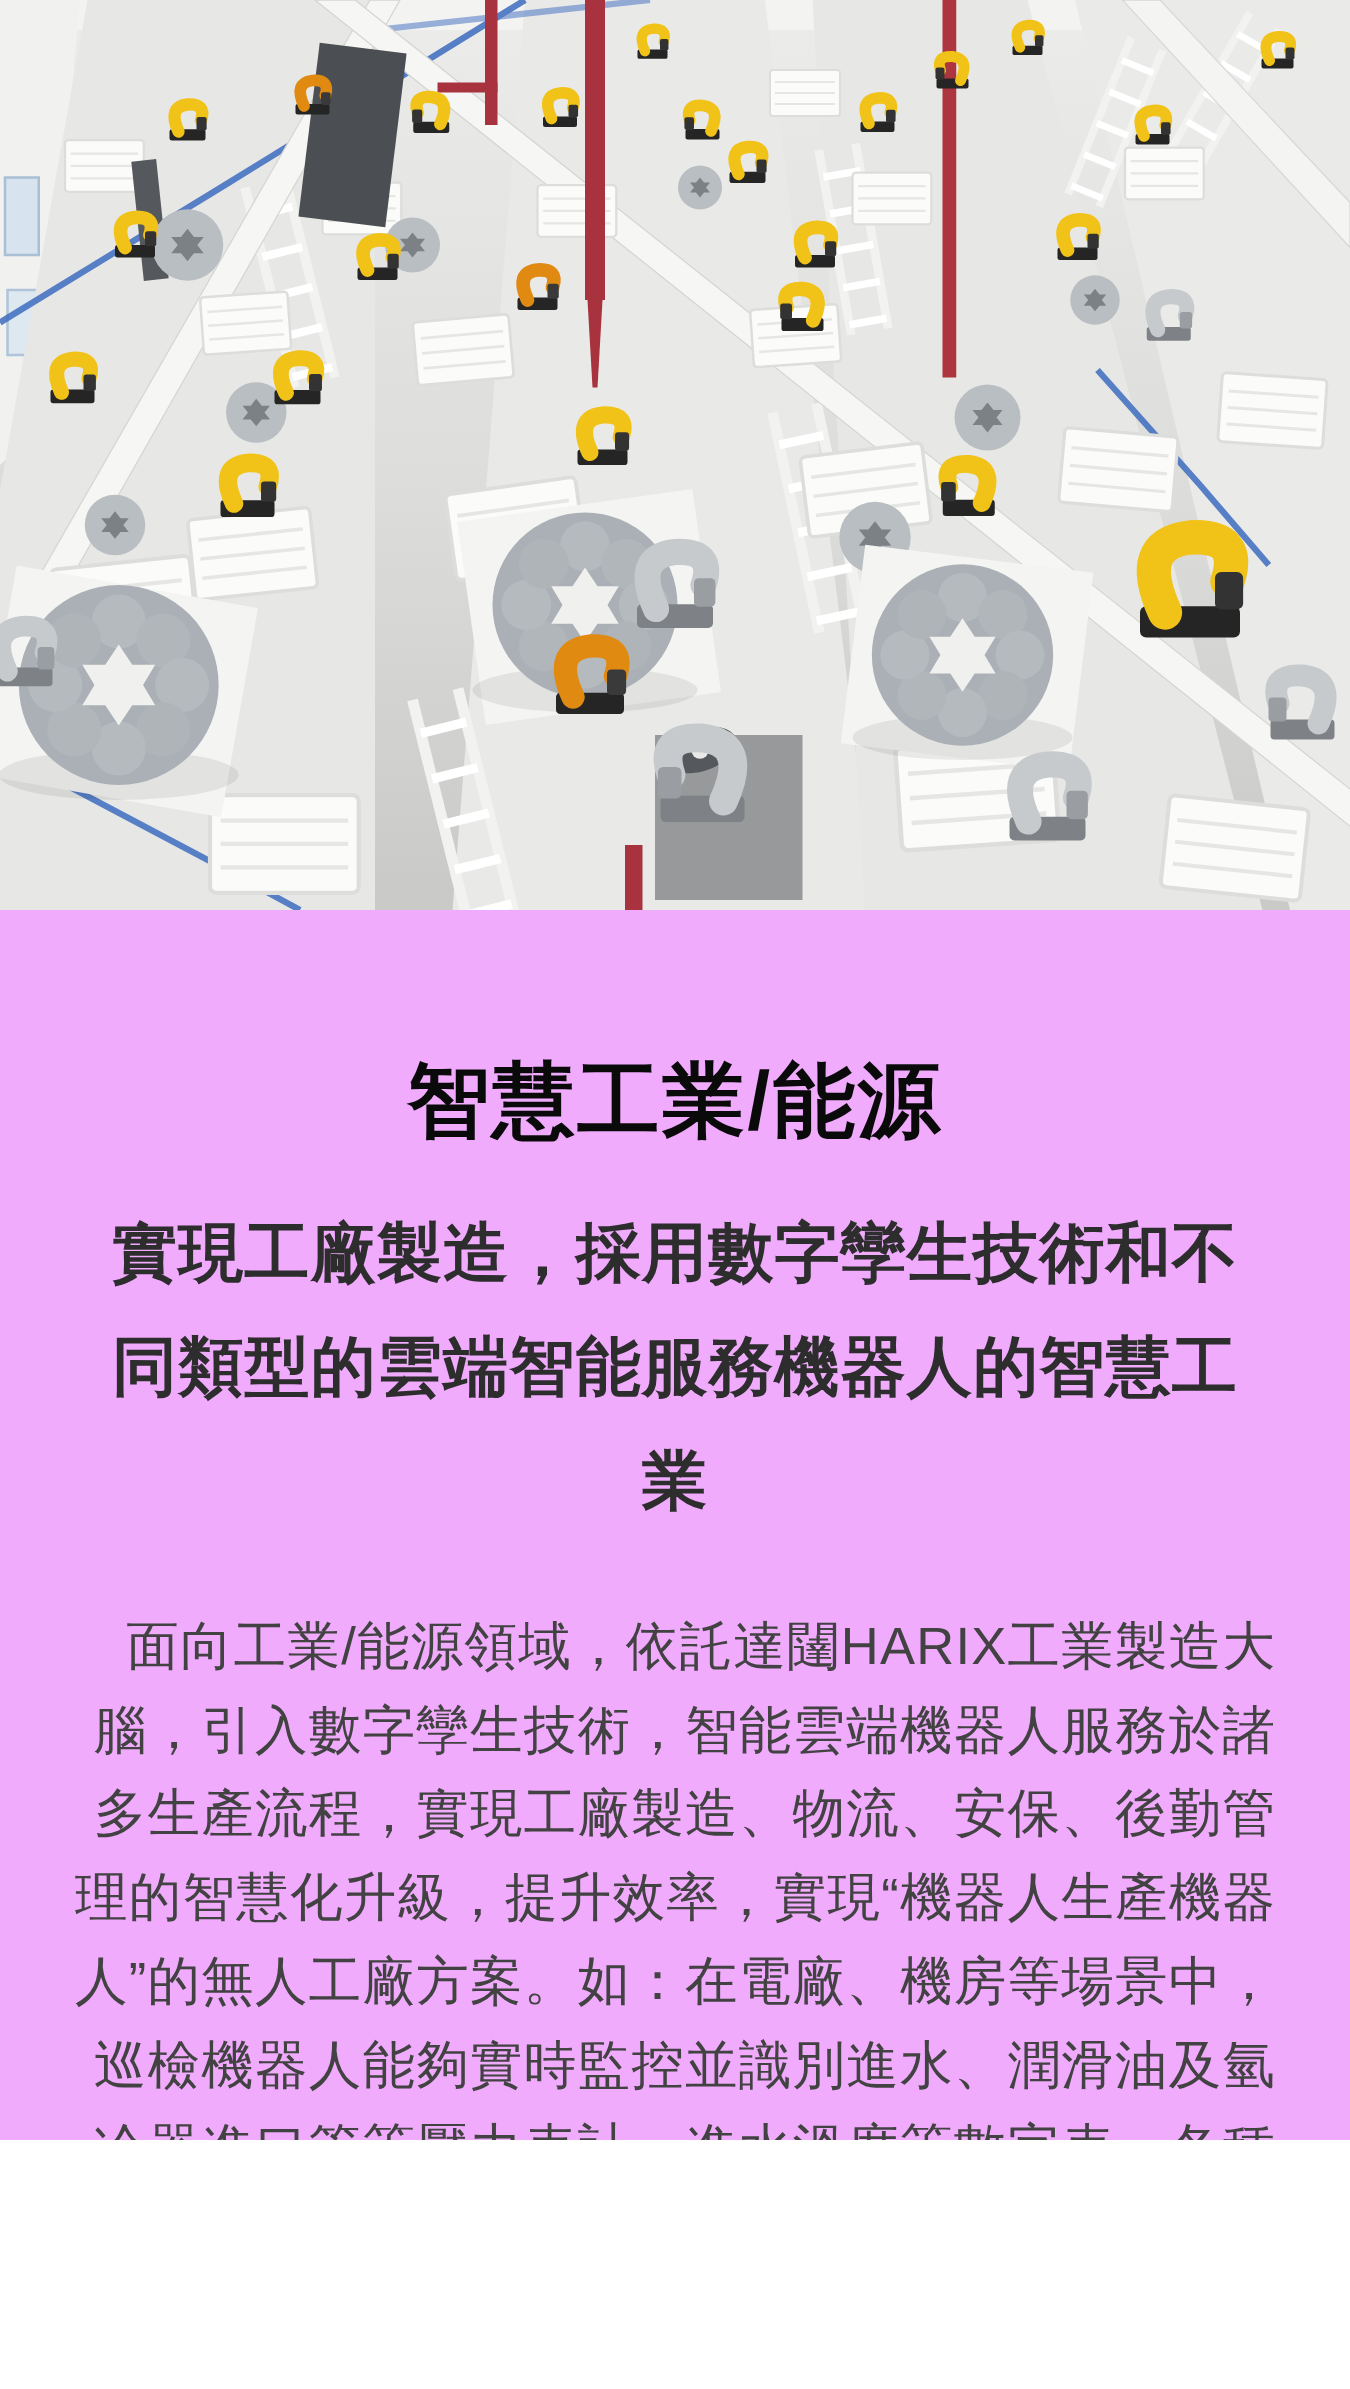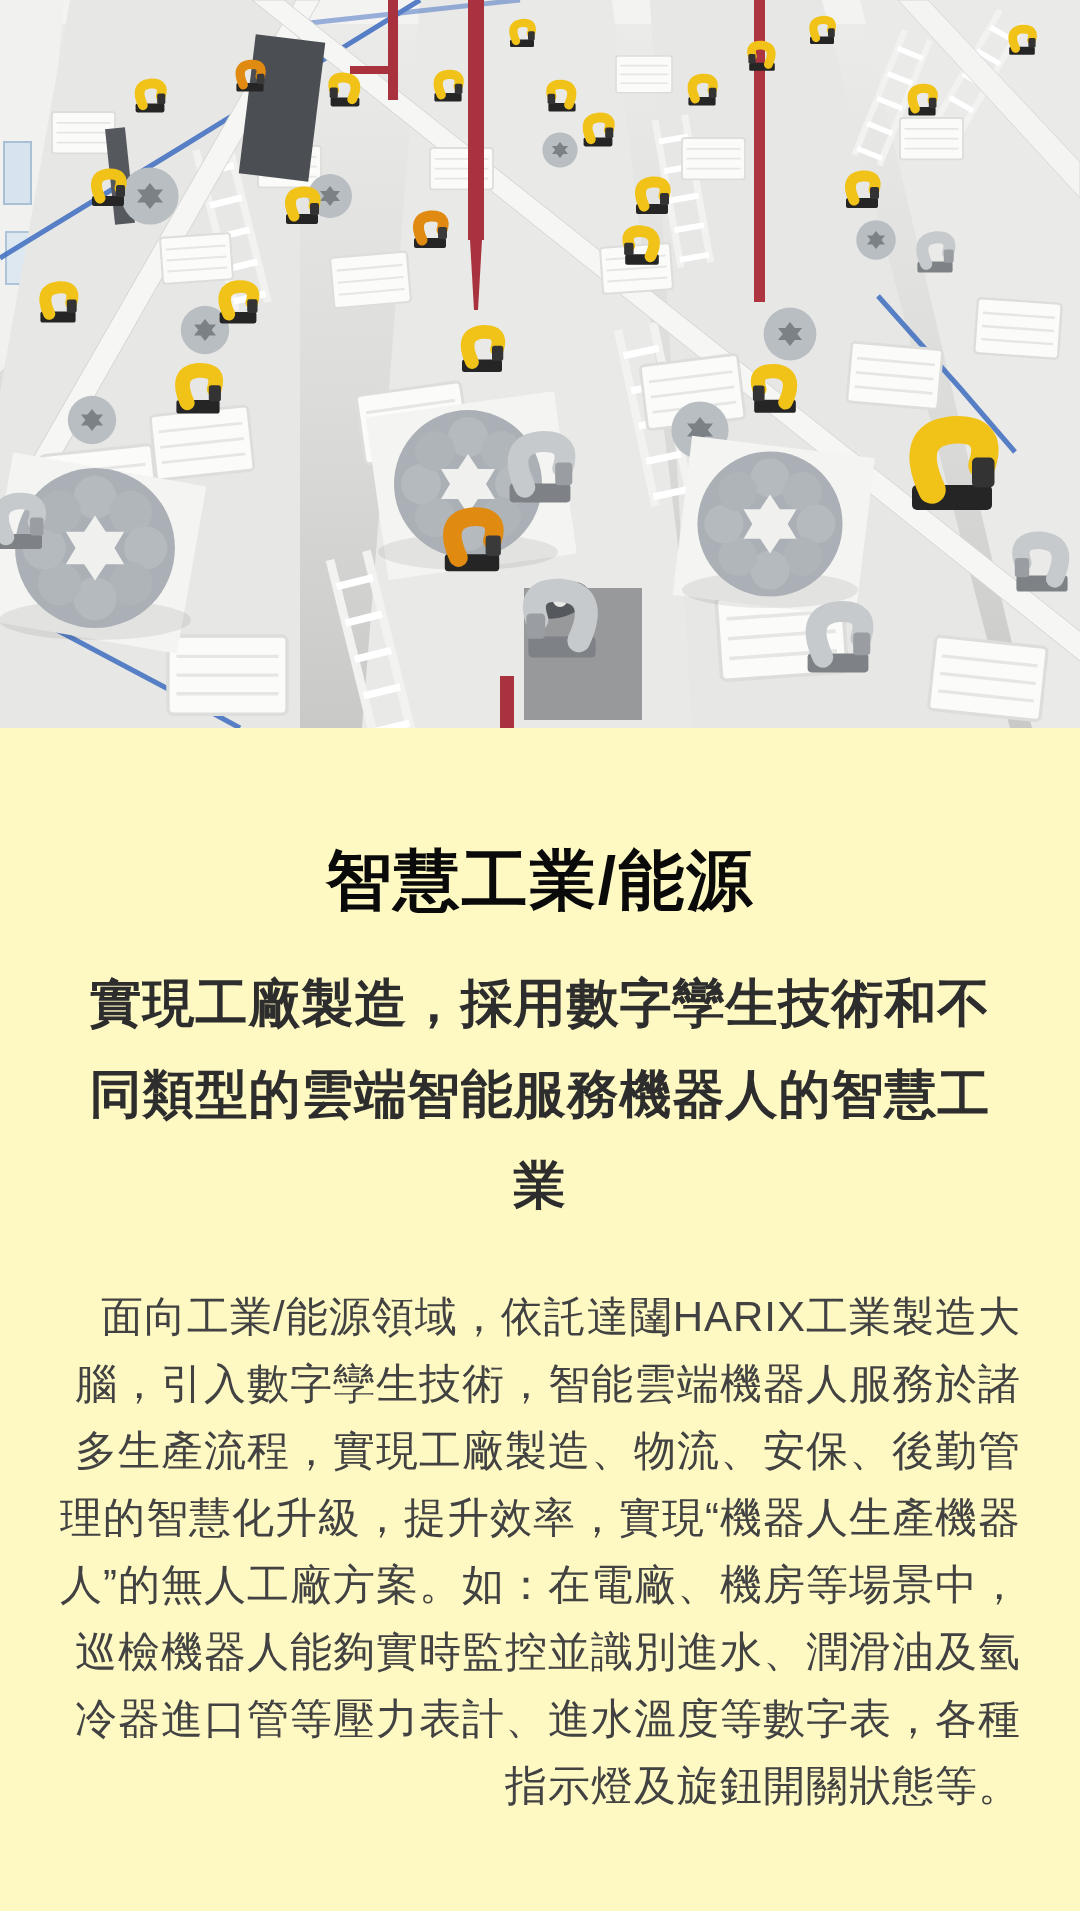--- a/index.html
+++ b/index.html
@@ -1,22 +1,22 @@
 <!DOCTYPE html>
 <html><head>
 <meta charset="utf-8">
 <style>
   * { box-sizing: border-box; }
   html, body { margin: 0; padding: 0; background: #ffffff; }
   .page {
     position: relative;
     width: 1080px;
-    height: 1911px;
+    height: 1712px;
     margin: 0 auto;
-    background: #fef9c3;
+    background: #f0abfc;
     font-family: "Liberation Sans", "DejaVu Sans", sans-serif;
     overflow: hidden;
   }
   figure.hero {
     margin: 0;
     width: 1080px;
     height: 728px;
     overflow: hidden;
     background: #d6d6d4;
   }

